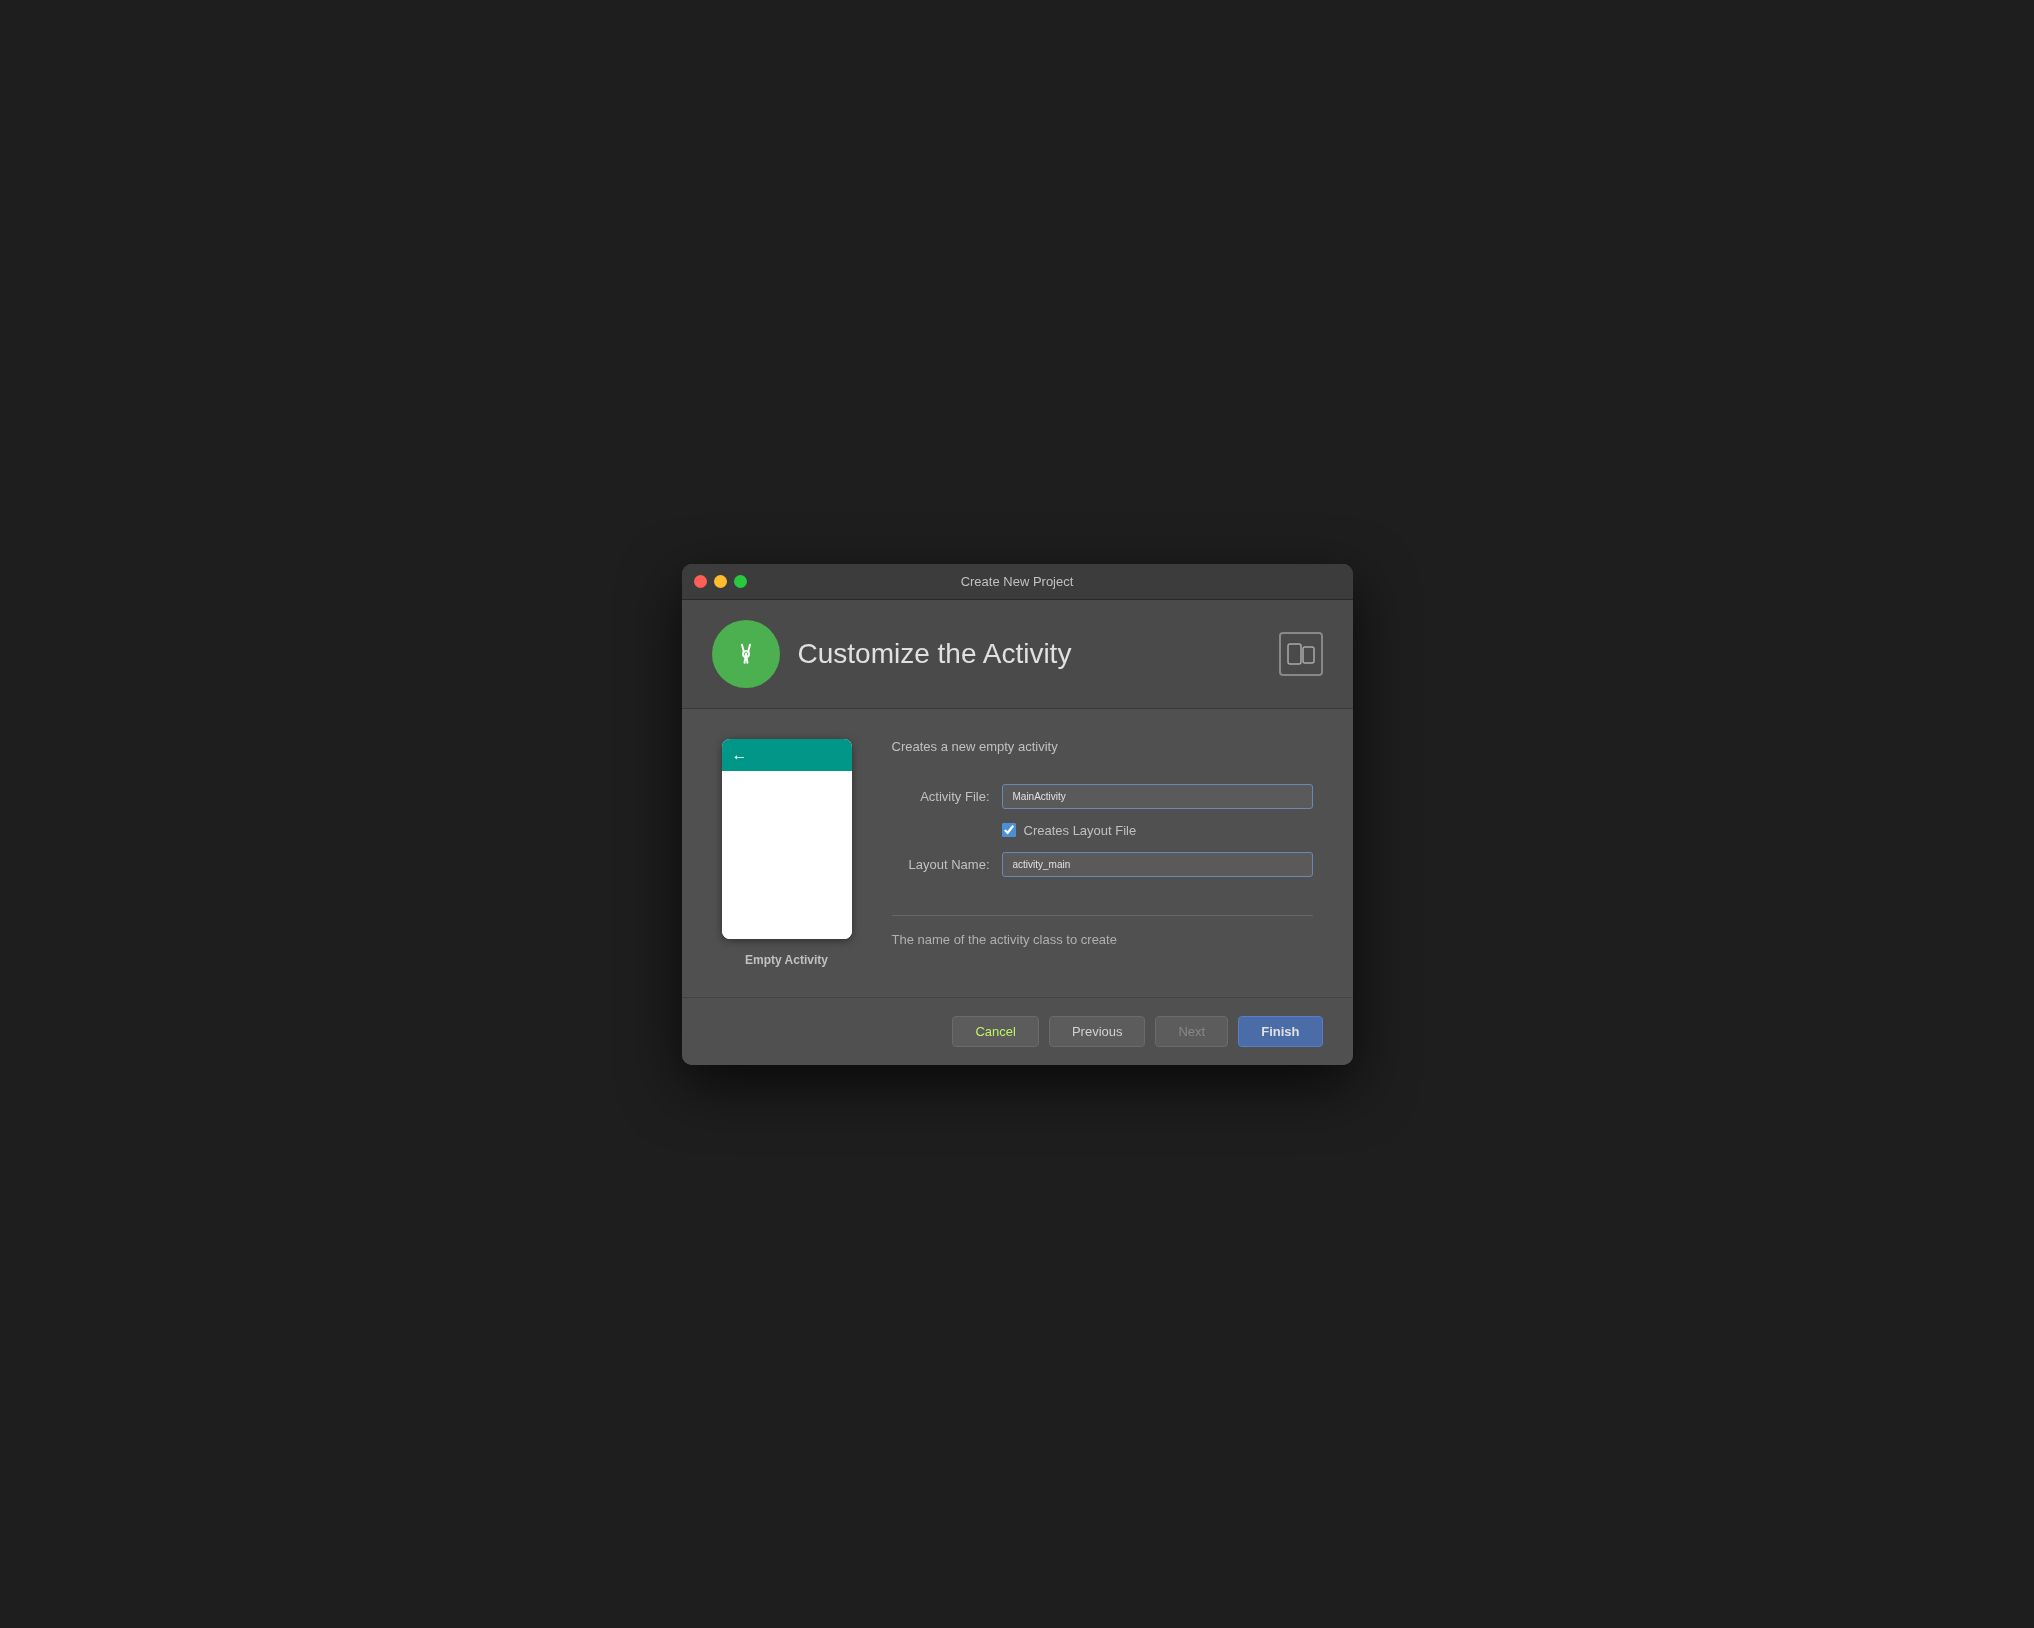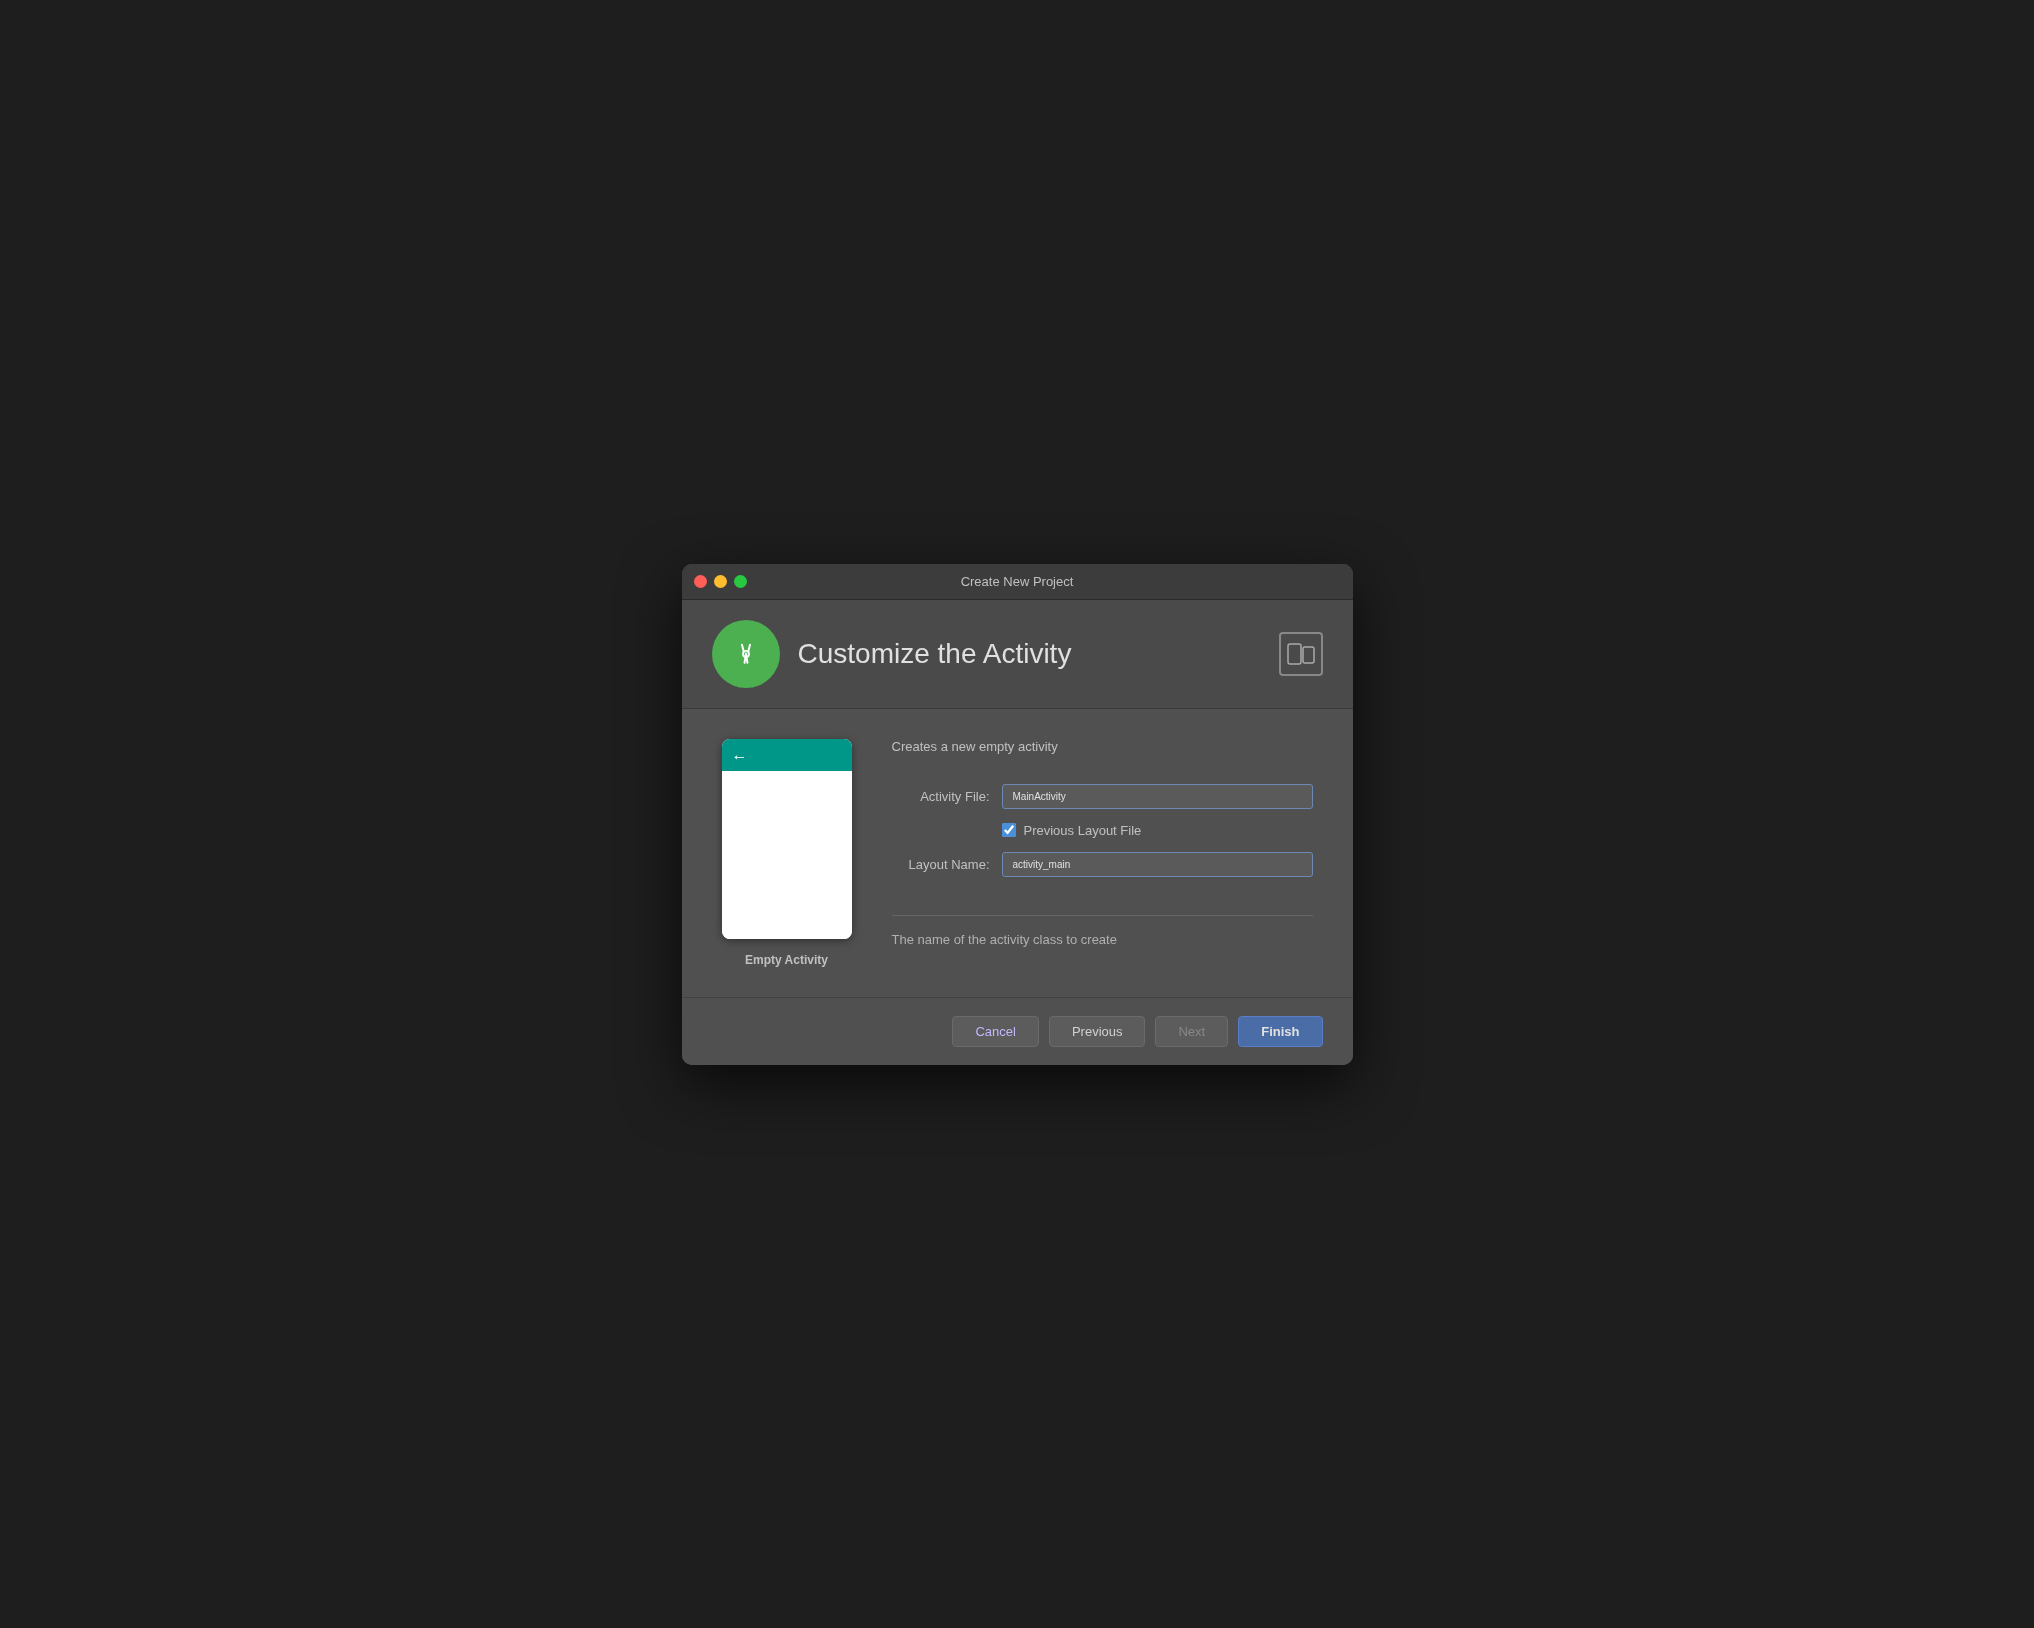--- a/index.html
+++ b/index.html
@@ -244,21 +244,21 @@
       padding: 7px 22px;
       border-radius: 4px;
       font-size: 13px;
       cursor: pointer;
       border: none;
       font-family: inherit;
     }
 
     .btn-cancel {
       background: #5c5c5c;
-      color: #c4b5fd;
+      color: #bef264;
       border: 1px solid #6a6a6a;
     }
 
     .btn-previous {
       background: #5c5c5c;
       color: #d0d0d0;
       border: 1px solid #6a6a6a;
     }
 
     .btn-next {
@@ -334,21 +334,21 @@
       <div class="right-panel">
         <p class="description-text">Creates a new empty activity</p>
 
         <div class="form-group">
           <label class="form-label">Activity File:</label>
           <input class="form-input" type="text" value="MainActivity" style="">
         </div>
 
         <div class="checkbox-group">
           <input type="checkbox" checked="" id="gen-layout" style="">
-          <label class="checkbox-label" for="gen-layout">Previous Layout File</label>
+          <label class="checkbox-label" for="gen-layout">Creates Layout File</label>
         </div>
 
         <div class="form-group">
           <label class="form-label">Layout Name:</label>
           <input class="form-input" type="text" value="activity_main" style="">
         </div>
 
         <hr class="divider">
 
         <p class="hint-text">The name of the activity class to create</p>

